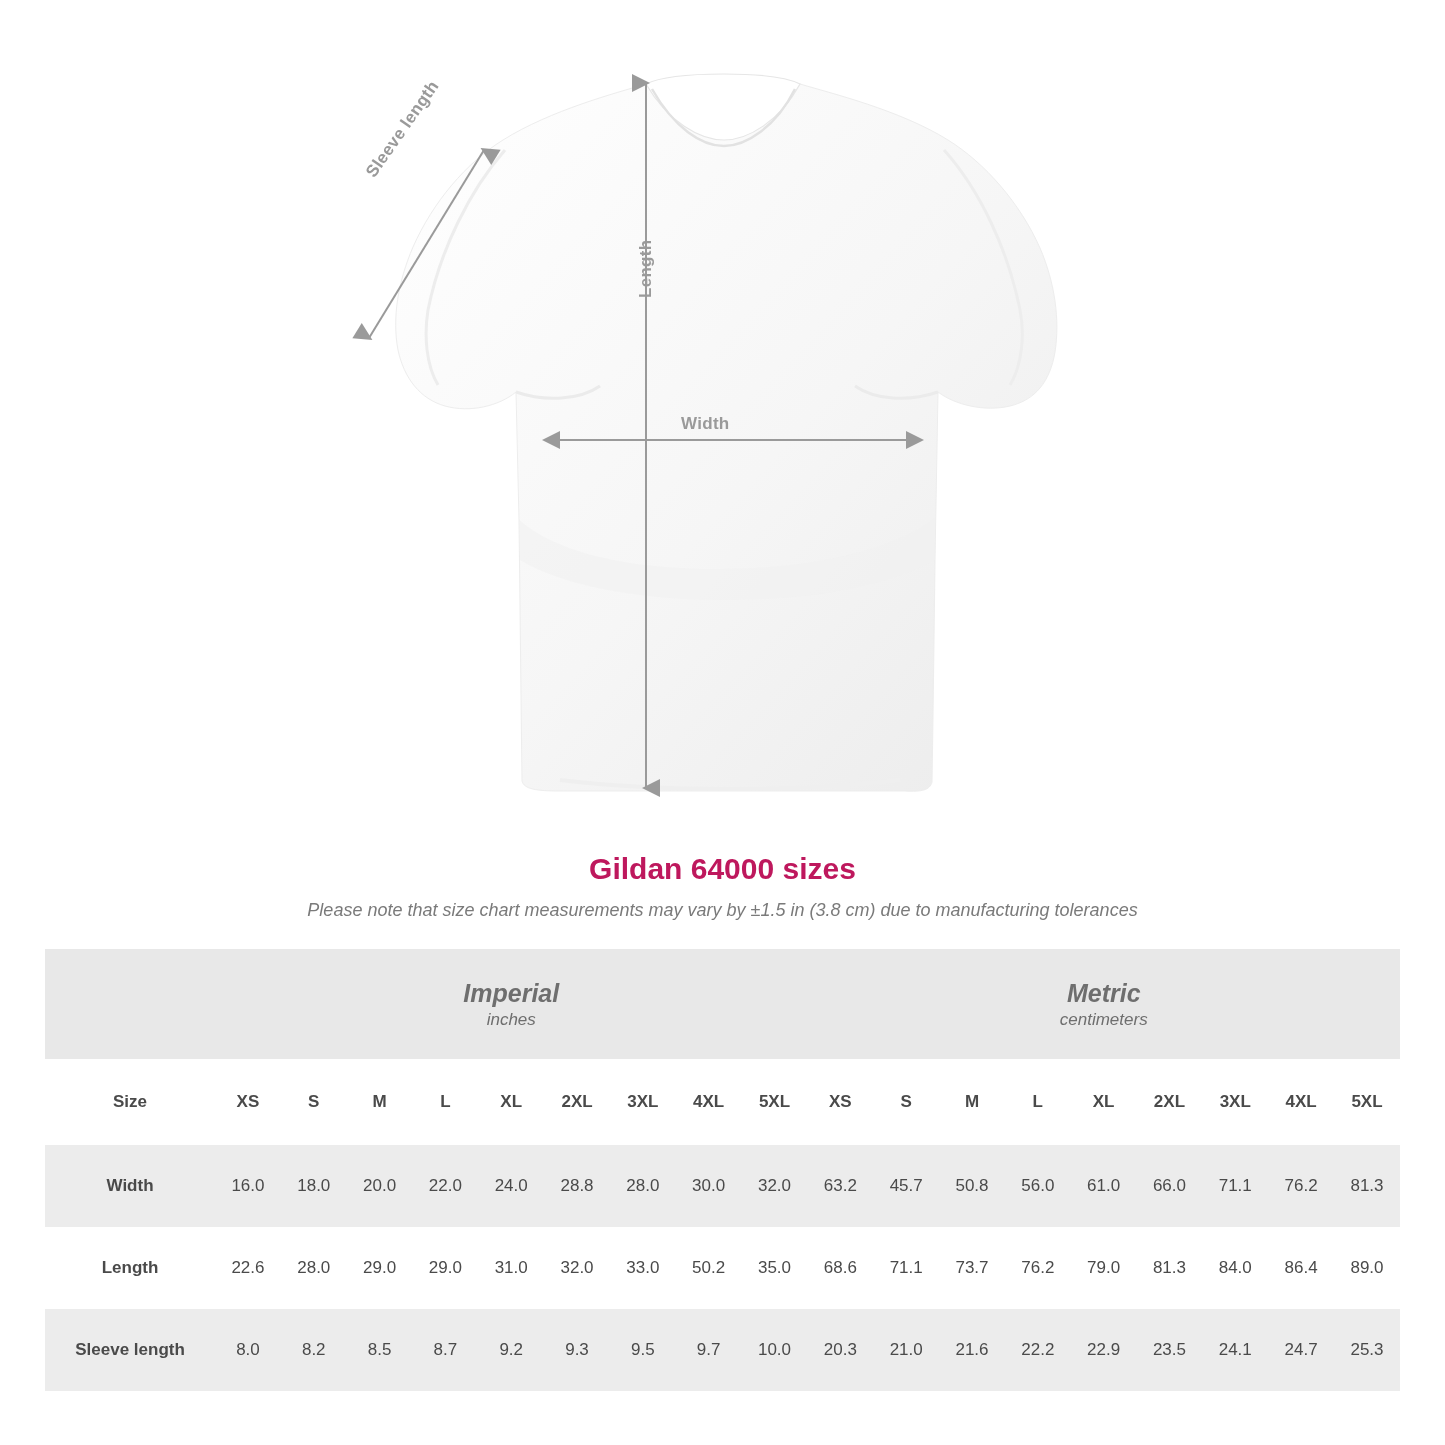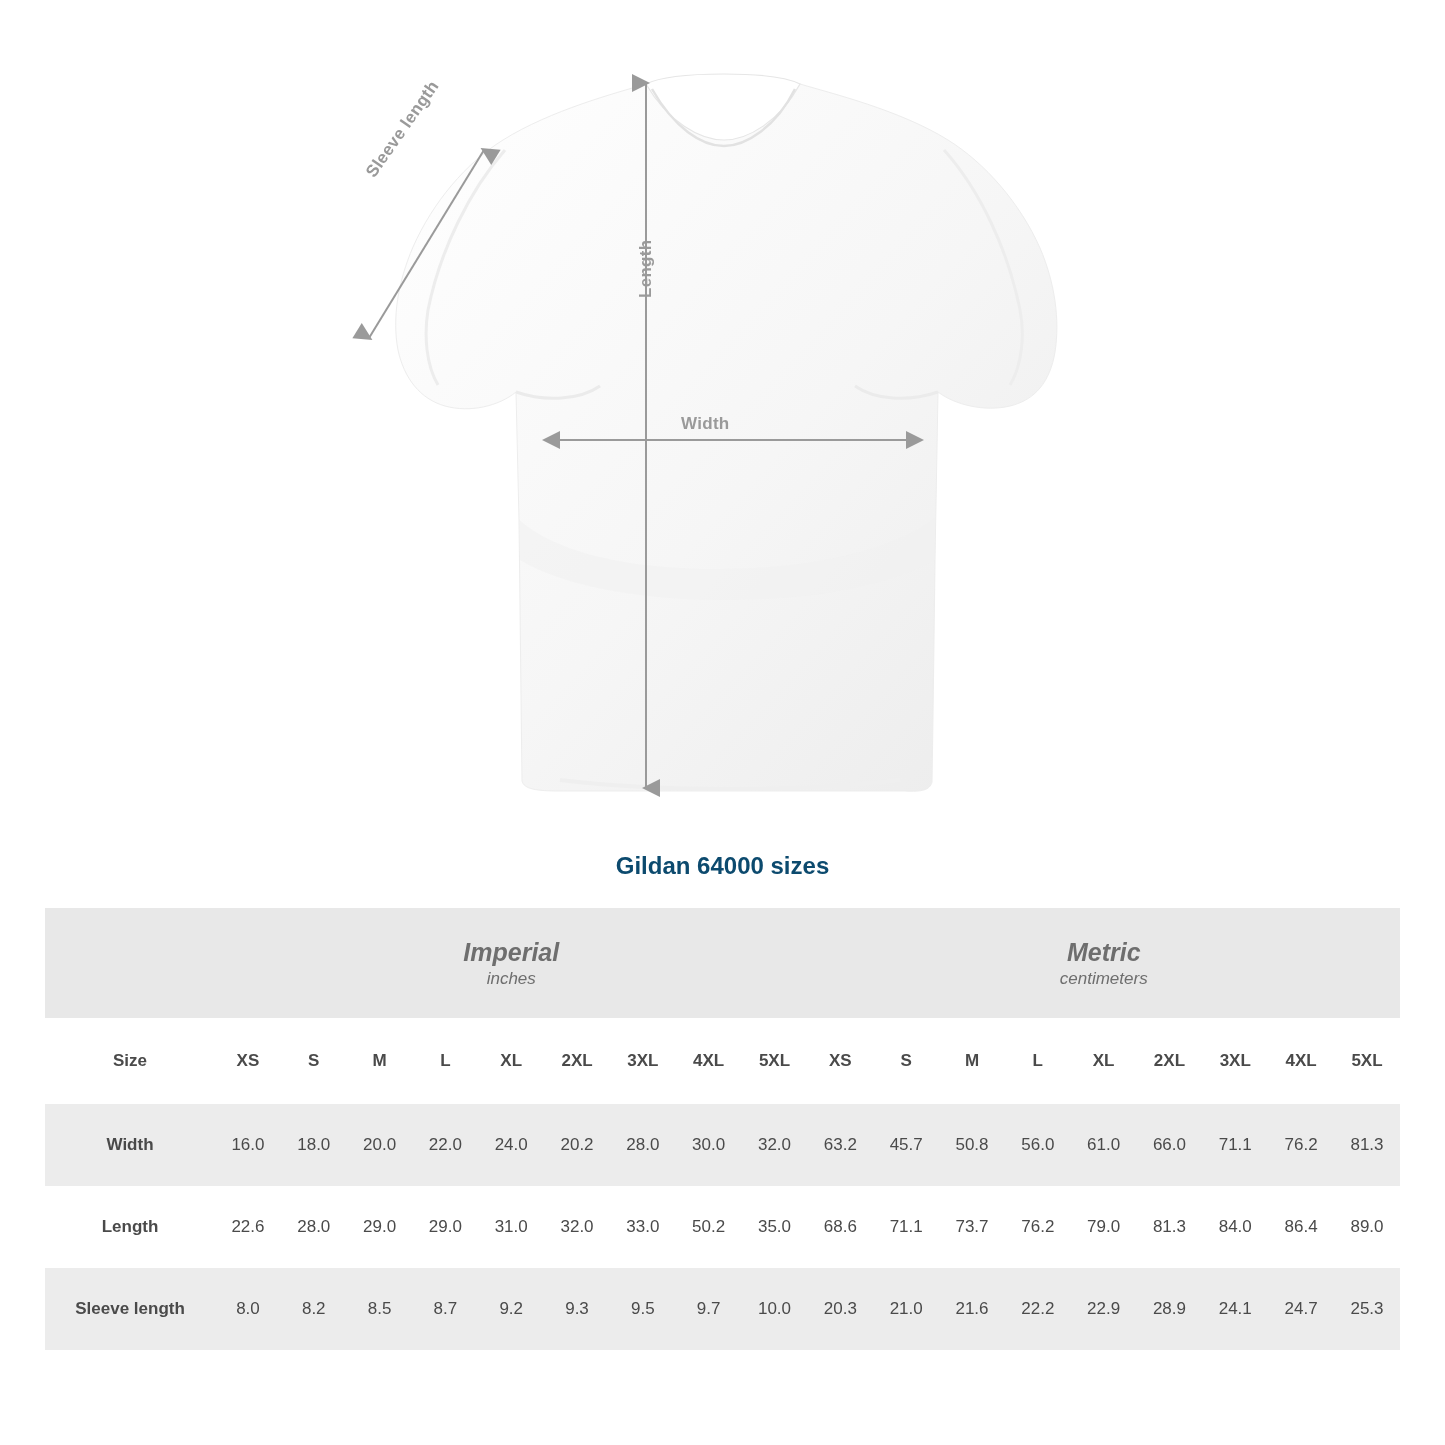--- a/index.html
+++ b/index.html
@@ -56,23 +56,23 @@
     transform-origin: left top;
     white-space: nowrap;
   }
 
   
   .title-block {
     text-align: center;
     margin-top: 32px;
   }
   .chart-title {
-    font-size: 24px;
-    font-weight: bold;
-    color: #0c4a6e;
+    font-size: 30px;
+    font-weight: bold;
+    color: #be185d;
     margin: 0 0 14px 0;
   }
   .chart-note {
     font-size: 18px;
     font-style: italic;
     color: #7a7a7a;
     margin: 0;
   }
 
   
@@ -216,20 +216,21 @@
       </g>
     </svg>
 
     <div class="dim-label label-width">Width</div>
     <div class="dim-label label-length">Length</div>
     <div class="dim-label label-sleeve">Sleeve length</div>
   </div>
 
   <div class="title-block">
     <h1 class="chart-title">Gildan 64000 sizes</h1>
+    <p class="chart-note">Please note that size chart measurements may vary by ±1.5 in (3.8 cm) due to manufacturing tolerances</p>
   </div>
 
   <div class="table-wrap">
     <table class="size-table">
       <colgroup>
         <col class="col-label" style="width:170px">
         <col span="18" style="width:65.8px">
       </colgroup>
       <tbody>
         <tr class="unit-head">
@@ -266,21 +267,21 @@
           <td>5XL</td>
         </tr>
 
         <tr class="data-row shade">
           <td class="rowlabel">Width</td>
           <td class="cell-val">16.0</td>
           <td class="cell-val">18.0</td>
           <td class="cell-val">20.0</td>
           <td class="cell-val">22.0</td>
           <td class="cell-val">24.0</td>
-          <td class="cell-val">20.2</td>
+          <td class="cell-val">28.8</td>
           <td class="cell-val">28.0</td>
           <td class="cell-val">30.0</td>
           <td class="cell-val">32.0</td>
           <td class="cell-val">63.2</td>
           <td class="cell-val">45.7</td>
           <td class="cell-val">50.8</td>
           <td class="cell-val">56.0</td>
           <td class="cell-val">61.0</td>
           <td class="cell-val">66.0</td>
           <td class="cell-val">71.1</td>
@@ -319,21 +320,21 @@
           <td class="cell-val">9.2</td>
           <td class="cell-val">9.3</td>
           <td class="cell-val">9.5</td>
           <td class="cell-val">9.7</td>
           <td class="cell-val">10.0</td>
           <td class="cell-val">20.3</td>
           <td class="cell-val">21.0</td>
           <td class="cell-val">21.6</td>
           <td class="cell-val">22.2</td>
           <td class="cell-val">22.9</td>
-          <td class="cell-val">28.9</td>
+          <td class="cell-val">23.5</td>
           <td class="cell-val">24.1</td>
           <td class="cell-val">24.7</td>
           <td class="cell-val">25.3</td>
         </tr>
       </tbody>
     </table>
   </div>
 
 </div>
 

